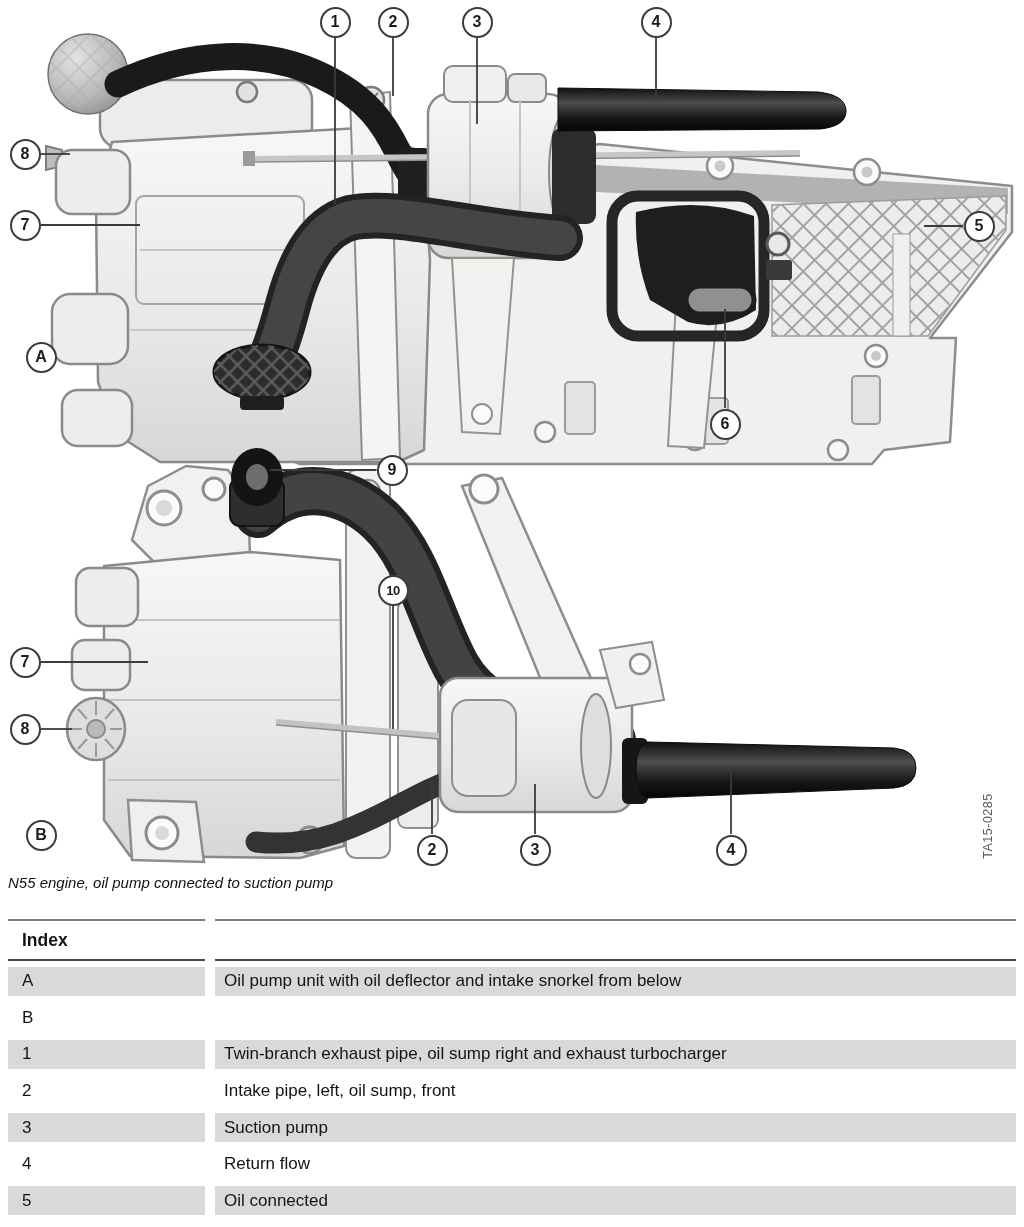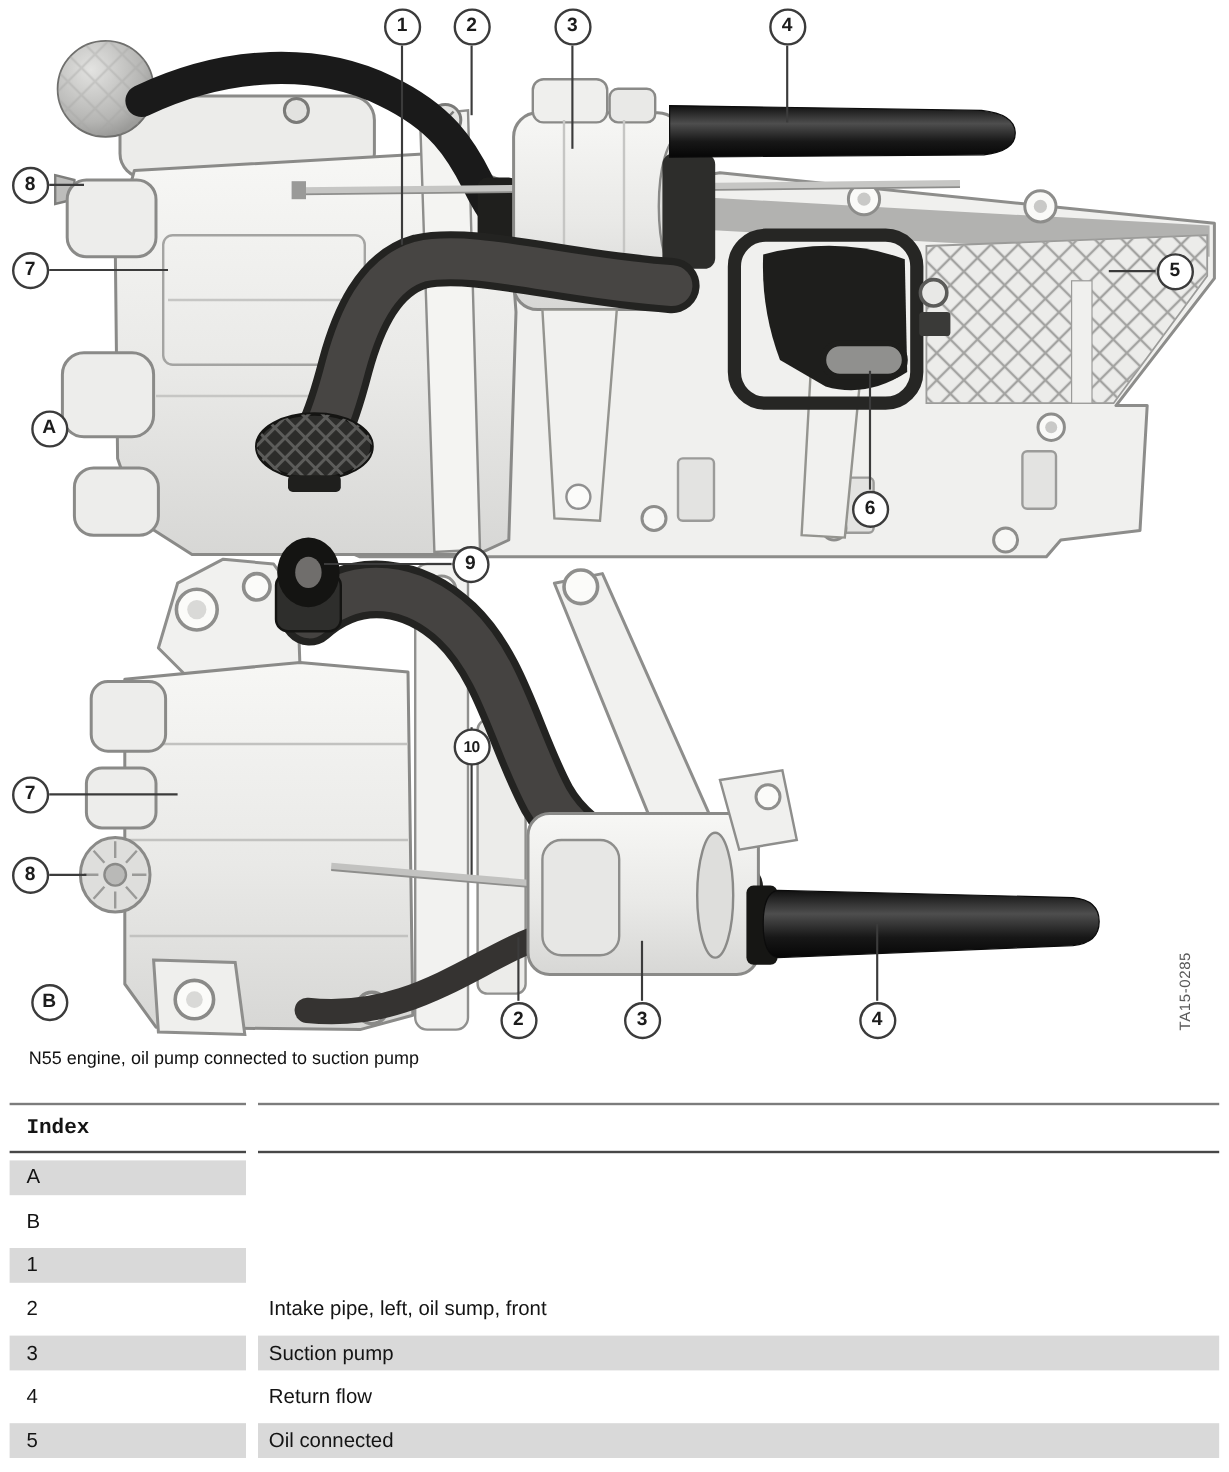--- a/index.html
+++ b/index.html
@@ -3,33 +3,33 @@
 <meta charset="utf-8">
 <style>
   html,body{margin:0;padding:0;background:#ffffff;}
   .page{position:relative;width:1024px;height:1227px;background:#fff;overflow:hidden;
         font-family:"Liberation Sans","DejaVu Sans",sans-serif;color:#141414;}
   .figure{position:absolute;left:0;top:0;width:1024px;height:872px;}
   .figure svg{position:absolute;left:0;top:0;}
   .callout{position:absolute;width:31px;height:31px;box-sizing:border-box;border:2.5px solid #3b3b3b;
            border-radius:50%;background:#fff;display:flex;align-items:center;justify-content:center;
            font-weight:bold;font-size:16px;color:#1c1c1c;z-index:5;}
-  .callout.small{font-size:13px;letter-spacing:-0.5px;margin-top:32px;}
-  .caption{position:absolute;left:24px;top:874px;font-size:15px;color:#111;}
+  .callout.small{font-size:13px;letter-spacing:-0.5px;}
+  .caption{position:absolute;left:8px;top:874px;font-size:15px;color:#111;font-style:italic;}
   .watermark{position:absolute;left:933px;top:819px;width:110px;text-align:center;
              transform:rotate(-90deg);font-size:12.5px;color:#5a5a5a;letter-spacing:0.5px;}
   .legend{position:absolute;left:8px;top:919px;width:1008px;height:300px;font-size:17px;}
   .rule{position:absolute;height:2px;}
   .rule.cA{left:0;width:197px;}
   .rule.cB{left:207px;width:801px;}
   .rule.top{top:0;background:#7c7c7c;}
   .rule.mid{top:40px;background:#474747;}
   .legend-header{position:absolute;left:0;top:2px;width:1008px;height:38px;display:flex;
                  font-weight:bold;font-size:17.5px;}
-  .legend-header .cell{height:100%;font-family:Liberation Mono, monospace;}
+  .legend-header .cell{height:100%;}
   .legend-rows{position:absolute;left:0;top:44px;width:1008px;}
   .lrow{display:flex;align-items:center;height:36.6px;}
   .cell{display:flex;align-items:center;box-sizing:border-box;height:29px;}
   .cell.c1{width:197px;padding-left:14px;}
   .cell.c2{width:801px;margin-left:10px;padding-left:9px;}
   .lrow.shaded .cell{background:#d9d9d9;}
 </style>
 </head>
 <body>
 
@@ -248,26 +248,28 @@
     <div class="rule top cA"></div>
     <div class="rule top cB"></div>
     <div class="legend-header">
       <div class="cell c1">Index</div>
     </div>
     <div class="rule mid cA"></div>
     <div class="rule mid cB"></div>
     <div class="legend-rows">
         <div class="lrow shaded">
           <div class="cell c1">A</div>
+          <div class="cell c2">Oil pump unit with oil deflector and intake snorkel from below</div>
         </div>
         <div class="lrow">
           <div class="cell c1">B</div>
         </div>
         <div class="lrow shaded">
           <div class="cell c1">1</div>
+          <div class="cell c2">Twin-branch exhaust pipe, oil sump right and exhaust turbocharger</div>
         </div>
         <div class="lrow">
           <div class="cell c1">2</div>
           <div class="cell c2">Intake pipe, left, oil sump, front</div>
         </div>
         <div class="lrow shaded">
           <div class="cell c1">3</div>
           <div class="cell c2">Suction pump</div>
         </div>
         <div class="lrow">

